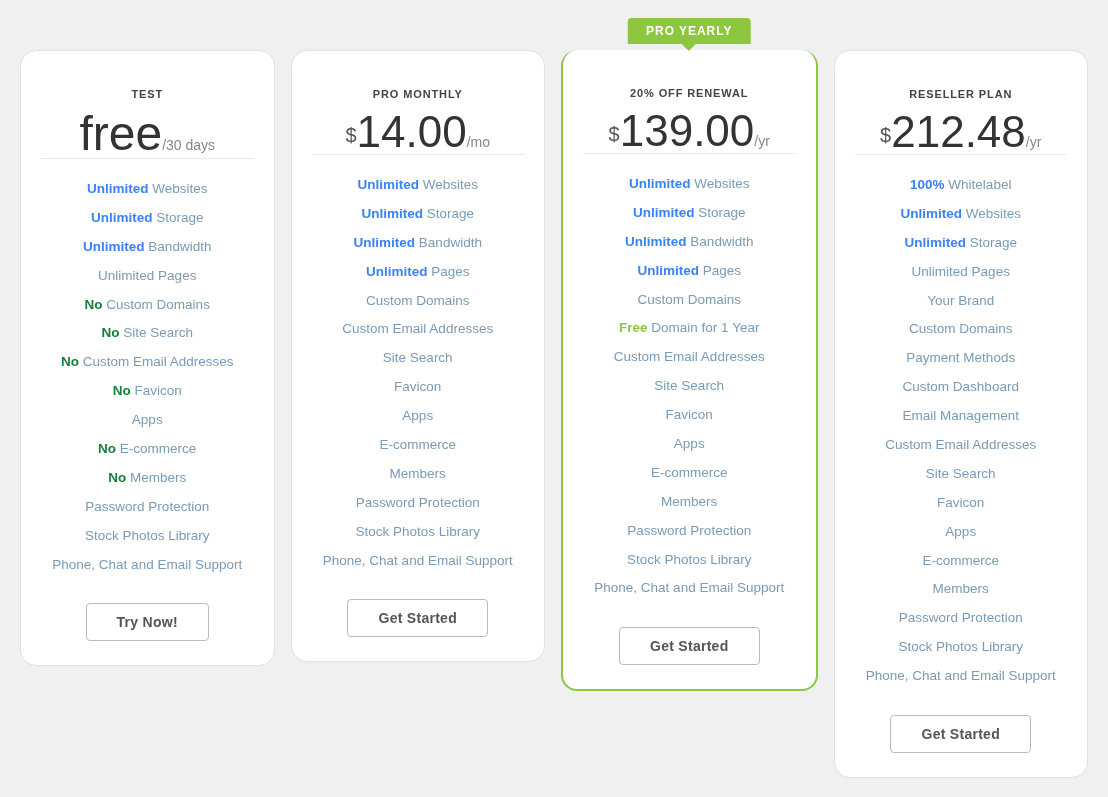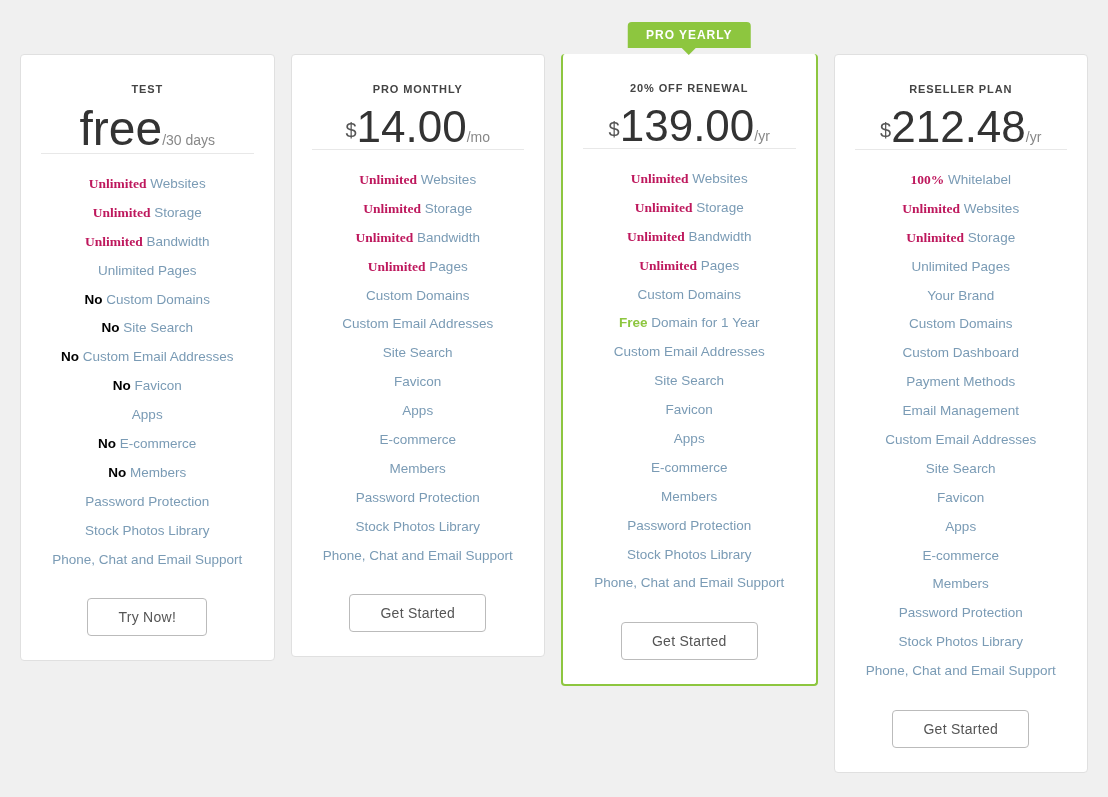--- a/index.html
+++ b/index.html
@@ -15,24 +15,24 @@
     .pricing-container {
       display: flex;
       gap: 16px;
       align-items: flex-start;
       max-width: 1080px;
       width: 100%;
       padding-top: 30px;
     }
     .plan-card {
       background: #fff;
-      border-radius: 4px;
+      border-radius: 16px;
       border: 1px solid #e0e0e0;
       flex: 1;
-      padding: 28px 20px 24px;
+      padding: 37px 20px 24px;
       text-align: center;
       position: relative;
     }
     .plan-card.featured {
       border: 2.5px solid #8dc63f;
       border-top: none;
     }
     .featured-badge-wrap {
       position: absolute;
       top: -32px;
@@ -108,43 +108,42 @@
       line-height: 1;
     }
     .features-list li {
       font-size: 13.5px;
       color: #7a9bb5;
       padding: 5px 0;
       line-height: 1.4;
     }
     .features-list li .bold {
       font-weight: 700;
-      color: #be185d;
-      font-family: Liberation Serif, serif;
+      color: #3b82f6;
     }
     .features-list li .no-label {
       font-weight: 700;
-      color: #000000;
+      color: #15803d;
     }
     .features-list li .free-label {
       font-weight: 700;
       color: #8dc63f;
     }
     .features-list li .domain-text {
       color: #7a9bb5;
     }
     .btn-action {
       border: 1.5px solid #bbb;
       background: #fff;
       color: #555;
       font-size: 14px;
       padding: 10px 30px;
       border-radius: 4px;
       cursor: pointer;
-      font-weight: 400;
+      font-weight: 700;
       letter-spacing: 0.02em;
     }
   </style>
 </head>
 <body>
 
 <div class="pricing-container">
 <div class="plan-card"><div class="plan-name">TEST</div><div class="plan-price free-price">
       <span class="amount">free</span><span class="period">/30 days</span>
     </div><hr class="divider"><ul class="features-list">
@@ -204,22 +203,22 @@
       </ul><button class="btn-action">Get Started</button></div>
     <div class="plan-card"><div class="plan-name">RESELLER PLAN</div><div class="plan-price">
       <span class="currency">$</span><span class="amount">212.48</span><span class="period">/yr</span>
     </div><hr class="divider"><ul class="features-list">
         <li><span class="bold">100%</span><span class="domain-text"> Whitelabel</span></li>
         <li><span class="bold">Unlimited</span><span class="domain-text"> Websites</span></li>
         <li><span class="bold">Unlimited</span><span class="domain-text"> Storage</span></li>
         <li><span class="domain-text">Unlimited Pages</span></li>
         <li><span class="domain-text">Your Brand</span></li>
         <li><span class="domain-text">Custom Domains</span></li>
+        <li><span class="domain-text">Payment Methods</span></li>
         <li><span class="domain-text">Custom Dashboard</span></li>
-        <li><span class="domain-text">Payment Methods</span></li>
         <li><span class="domain-text">Email Management</span></li>
         <li><span class="domain-text">Custom Email Addresses</span></li>
         <li><span class="domain-text">Site Search</span></li>
         <li><span class="domain-text">Favicon</span></li>
         <li><span class="domain-text">Apps</span></li>
         <li><span class="domain-text">E-commerce</span></li>
         <li><span class="domain-text">Members</span></li>
         <li><span class="domain-text">Password Protection</span></li>
         <li><span class="domain-text">Stock Photos Library</span></li>
         <li><span class="domain-text">Phone, Chat and Email Support</span></li>

